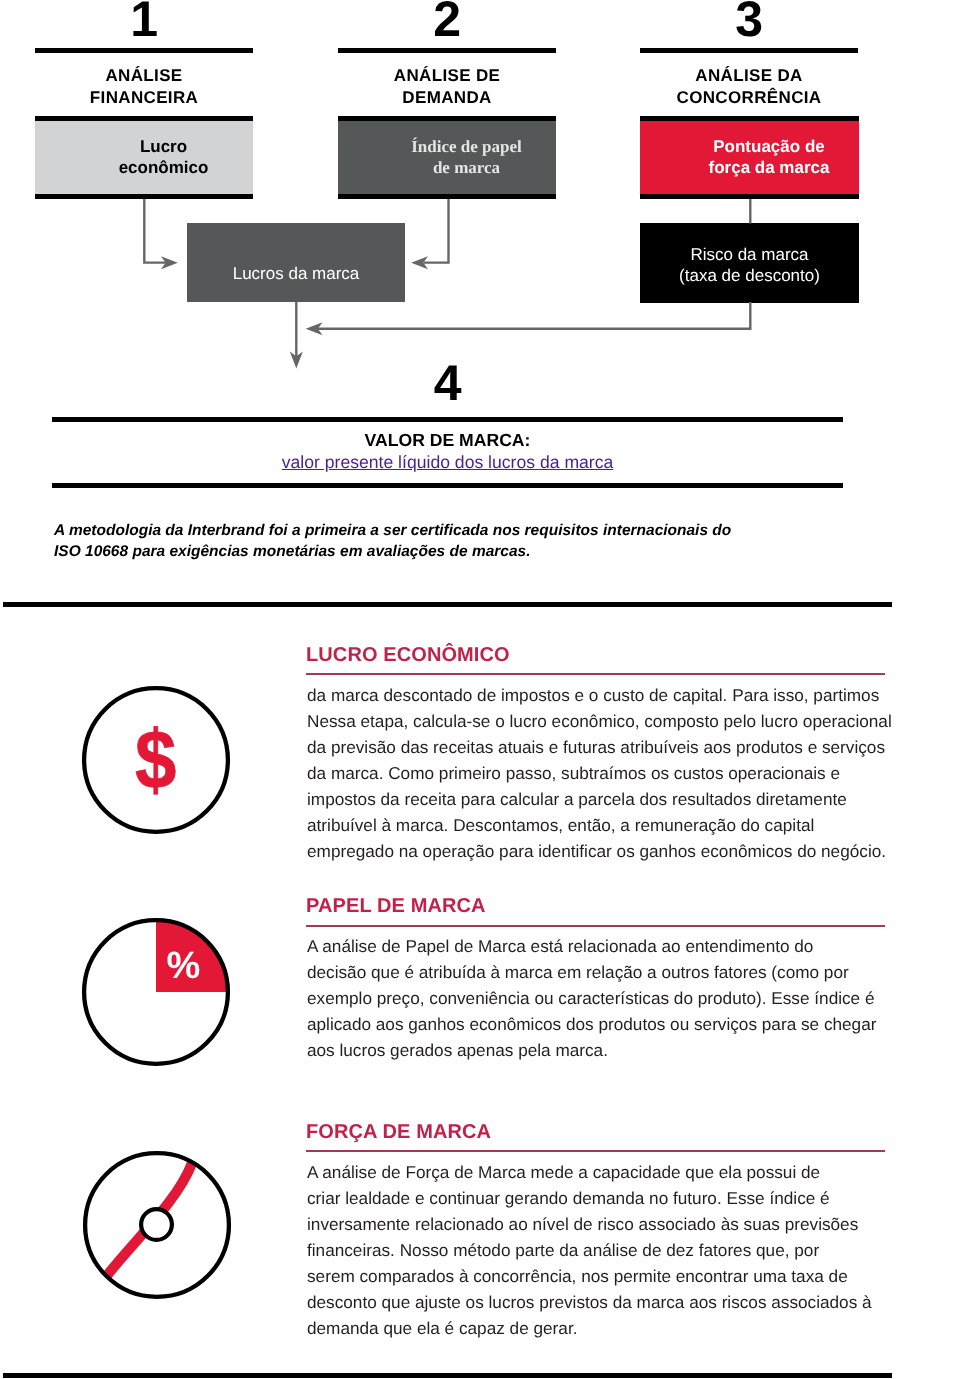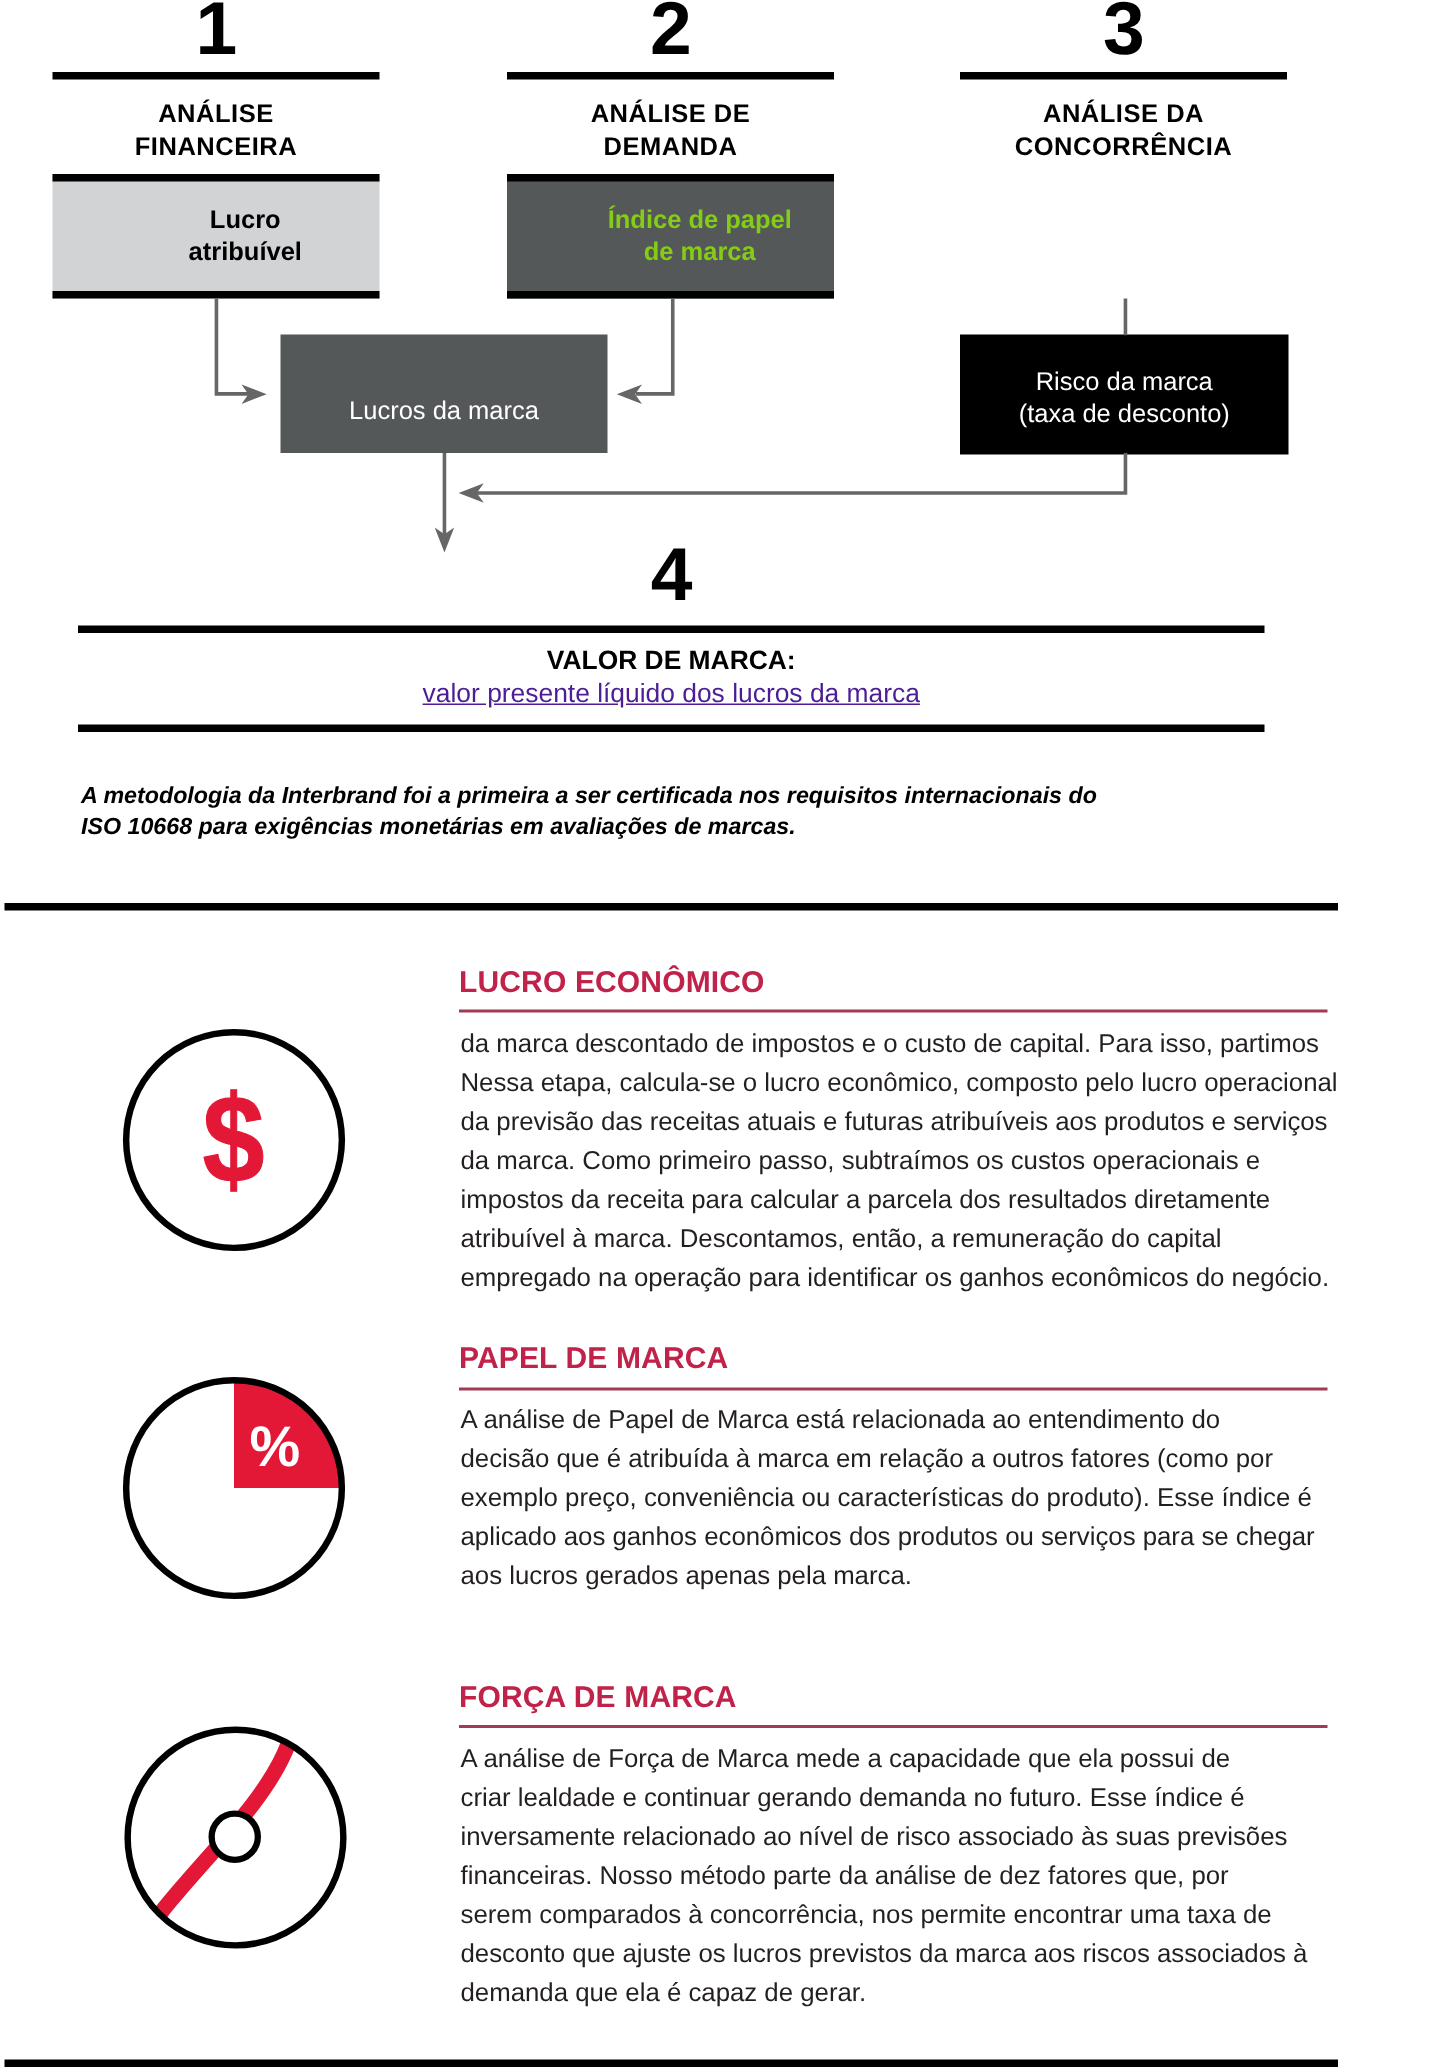--- a/index.html
+++ b/index.html
@@ -13,21 +13,21 @@
   .col-num{position:absolute;font-weight:bold;font-size:50px;line-height:50px;
            text-align:center;color:#000;letter-spacing:-0.5px;}
   .col-rule{position:absolute;height:5px;background:#000;}
   .col-title{position:absolute;text-align:center;font-weight:bold;font-size:17px;
              line-height:22px;color:#000;letter-spacing:0.35px;}
   .flow-box{position:absolute;box-sizing:border-box;
             border-top:5px solid #000;border-bottom:5px solid #000;
             display:flex;align-items:center;justify-content:center;text-align:center;}
   .flow-box .bl{font-weight:bold;font-size:17px;line-height:20.5px;margin-left:39px;}
   .fb-light{background:#d1d3d4;color:#000;}
-  .fb-dark{background:#555858;color:#84cc16;}
+  .fb-dark{background:#555858;color:#e5e5e5;font-family:Liberation Serif, serif;}
   .fb-red{background:#e31837;color:#ffffff;}
   .plain-box{position:absolute;box-sizing:border-box;display:flex;
              align-items:center;justify-content:center;text-align:center;}
   .flow-box>div,.plain-box>div{width:100%;}
   .plain-box .pl{font-size:17px;line-height:20.6px;color:#ffffff;}
   .pb-dark{background:#555858;}
   .pb-red{background:#000000;}
   .connsvg{position:absolute;overflow:visible;}
 
   .res-num{position:absolute;font-weight:bold;font-size:50px;line-height:50px;
@@ -57,21 +57,21 @@
 
   <div class="col-num" style="left:35px;top:-6px;width:218px;">1</div>
   <div class="col-rule" style="left:35px;top:48px;width:218px;"></div>
   <div class="col-title" style="left:35px;top:65px;width:218px;">
     <div>ANÁLISE</div>
     <div>FINANCEIRA</div>
   </div>
   <div class="flow-box fb-light" style="left:35px;top:116px;width:218px;height:83px;">
     <div>
       <div class="bl">Lucro</div>
-      <div class="bl">atribuível</div>
+      <div class="bl">econômico</div>
     </div>
   </div>
 
   <div class="col-num" style="left:338px;top:-6px;width:218px;">2</div>
   <div class="col-rule" style="left:338px;top:48px;width:218px;"></div>
   <div class="col-title" style="left:338px;top:65px;width:218px;">
     <div>ANÁLISE DE</div>
     <div>DEMANDA</div>
   </div>
   <div class="flow-box fb-dark" style="left:338px;top:116px;width:218px;height:83px;">
@@ -79,20 +79,26 @@
       <div class="bl">Índice de papel</div>
       <div class="bl">de marca</div>
     </div>
   </div>
 
   <div class="col-num" style="left:640px;top:-6px;width:218px;">3</div>
   <div class="col-rule" style="left:640px;top:48px;width:218px;"></div>
   <div class="col-title" style="left:640px;top:65px;width:218px;">
     <div>ANÁLISE DA</div>
     <div>CONCORRÊNCIA</div>
+  </div>
+  <div class="flow-box fb-red" style="left:640px;top:116px;width:219px;height:83px;">
+    <div>
+      <div class="bl">Pontuação de</div>
+      <div class="bl">força da marca</div>
+    </div>
   </div>
 
   <div class="plain-box pb-dark" style="left:187px;top:223px;width:218px;height:79px;padding-top:24px;">
     <div class="pl">Lucros da marca</div>
   </div>
   <div class="plain-box pb-red" style="left:640px;top:223px;width:219px;height:80px;padding-top:5px;">
     <div>
       <div class="pl">Risco da marca</div>
       <div class="pl">(taxa de desconto)</div>
     </div>

